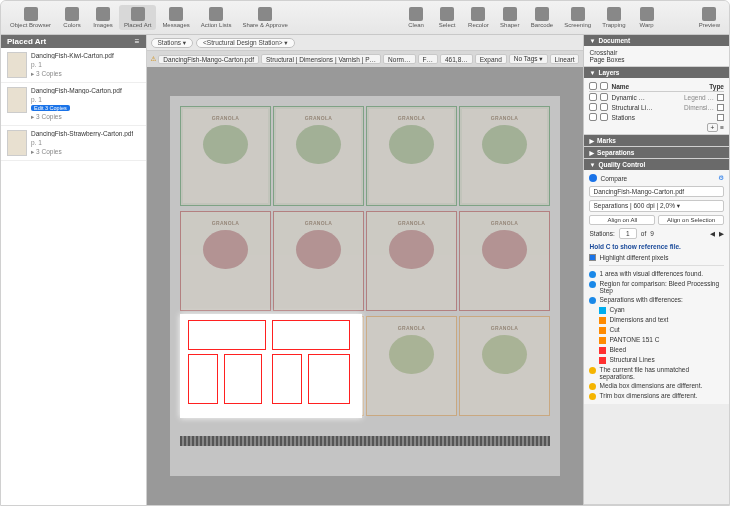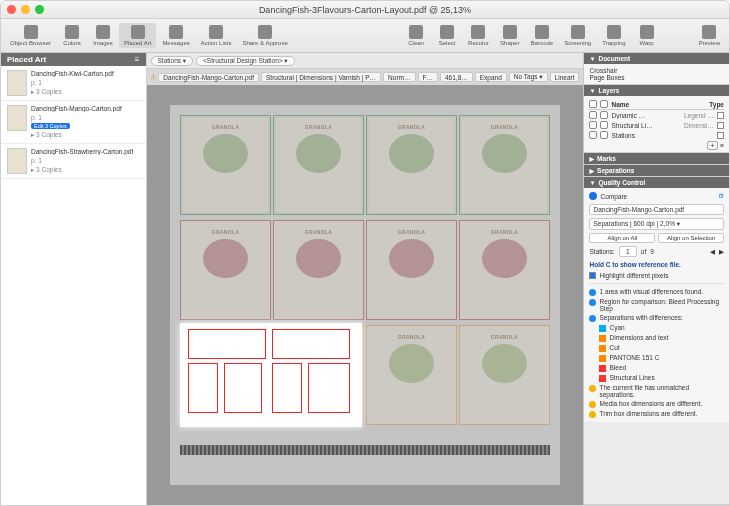--- a/index.html
+++ b/index.html
@@ -57,28 +57,20 @@
 .bold { color:#1a4a9a; font-weight:600; }
 .btnrow { display:flex; gap:3px; margin:2px 0; }
 .minibtn { flex:1; background:#fff; border:1px solid #c8c8c8; border-radius:2px; padding:1px 0; text-align:center; font-size:6px; }
 .field { background:#fff; border:1px solid #c8c8c8; border-radius:2px; padding:1px 3px; }
 </style>
 </head>
 <body>
 
 <div class="window">
 
-  <div class="titlebar">
-    <div class="traffic">
-      <div class="dot r"></div>
-      <div class="dot y"></div>
-      <div class="dot g"></div>
-    </div>
-    <div class="title">DancingFish-3Flavours-Carton-Layout.pdf @ 25,13%</div>
-  </div>
 
   <div class="toolbar">
     <div id="tb-left" style="display:flex;gap:1px">
         <div class="tbtn">
           <div class="ico"></div>
           <span>Object Browser</span>
         </div>
         <div class="tbtn">
           <div class="ico"></div>
           <span>Colors</span>

